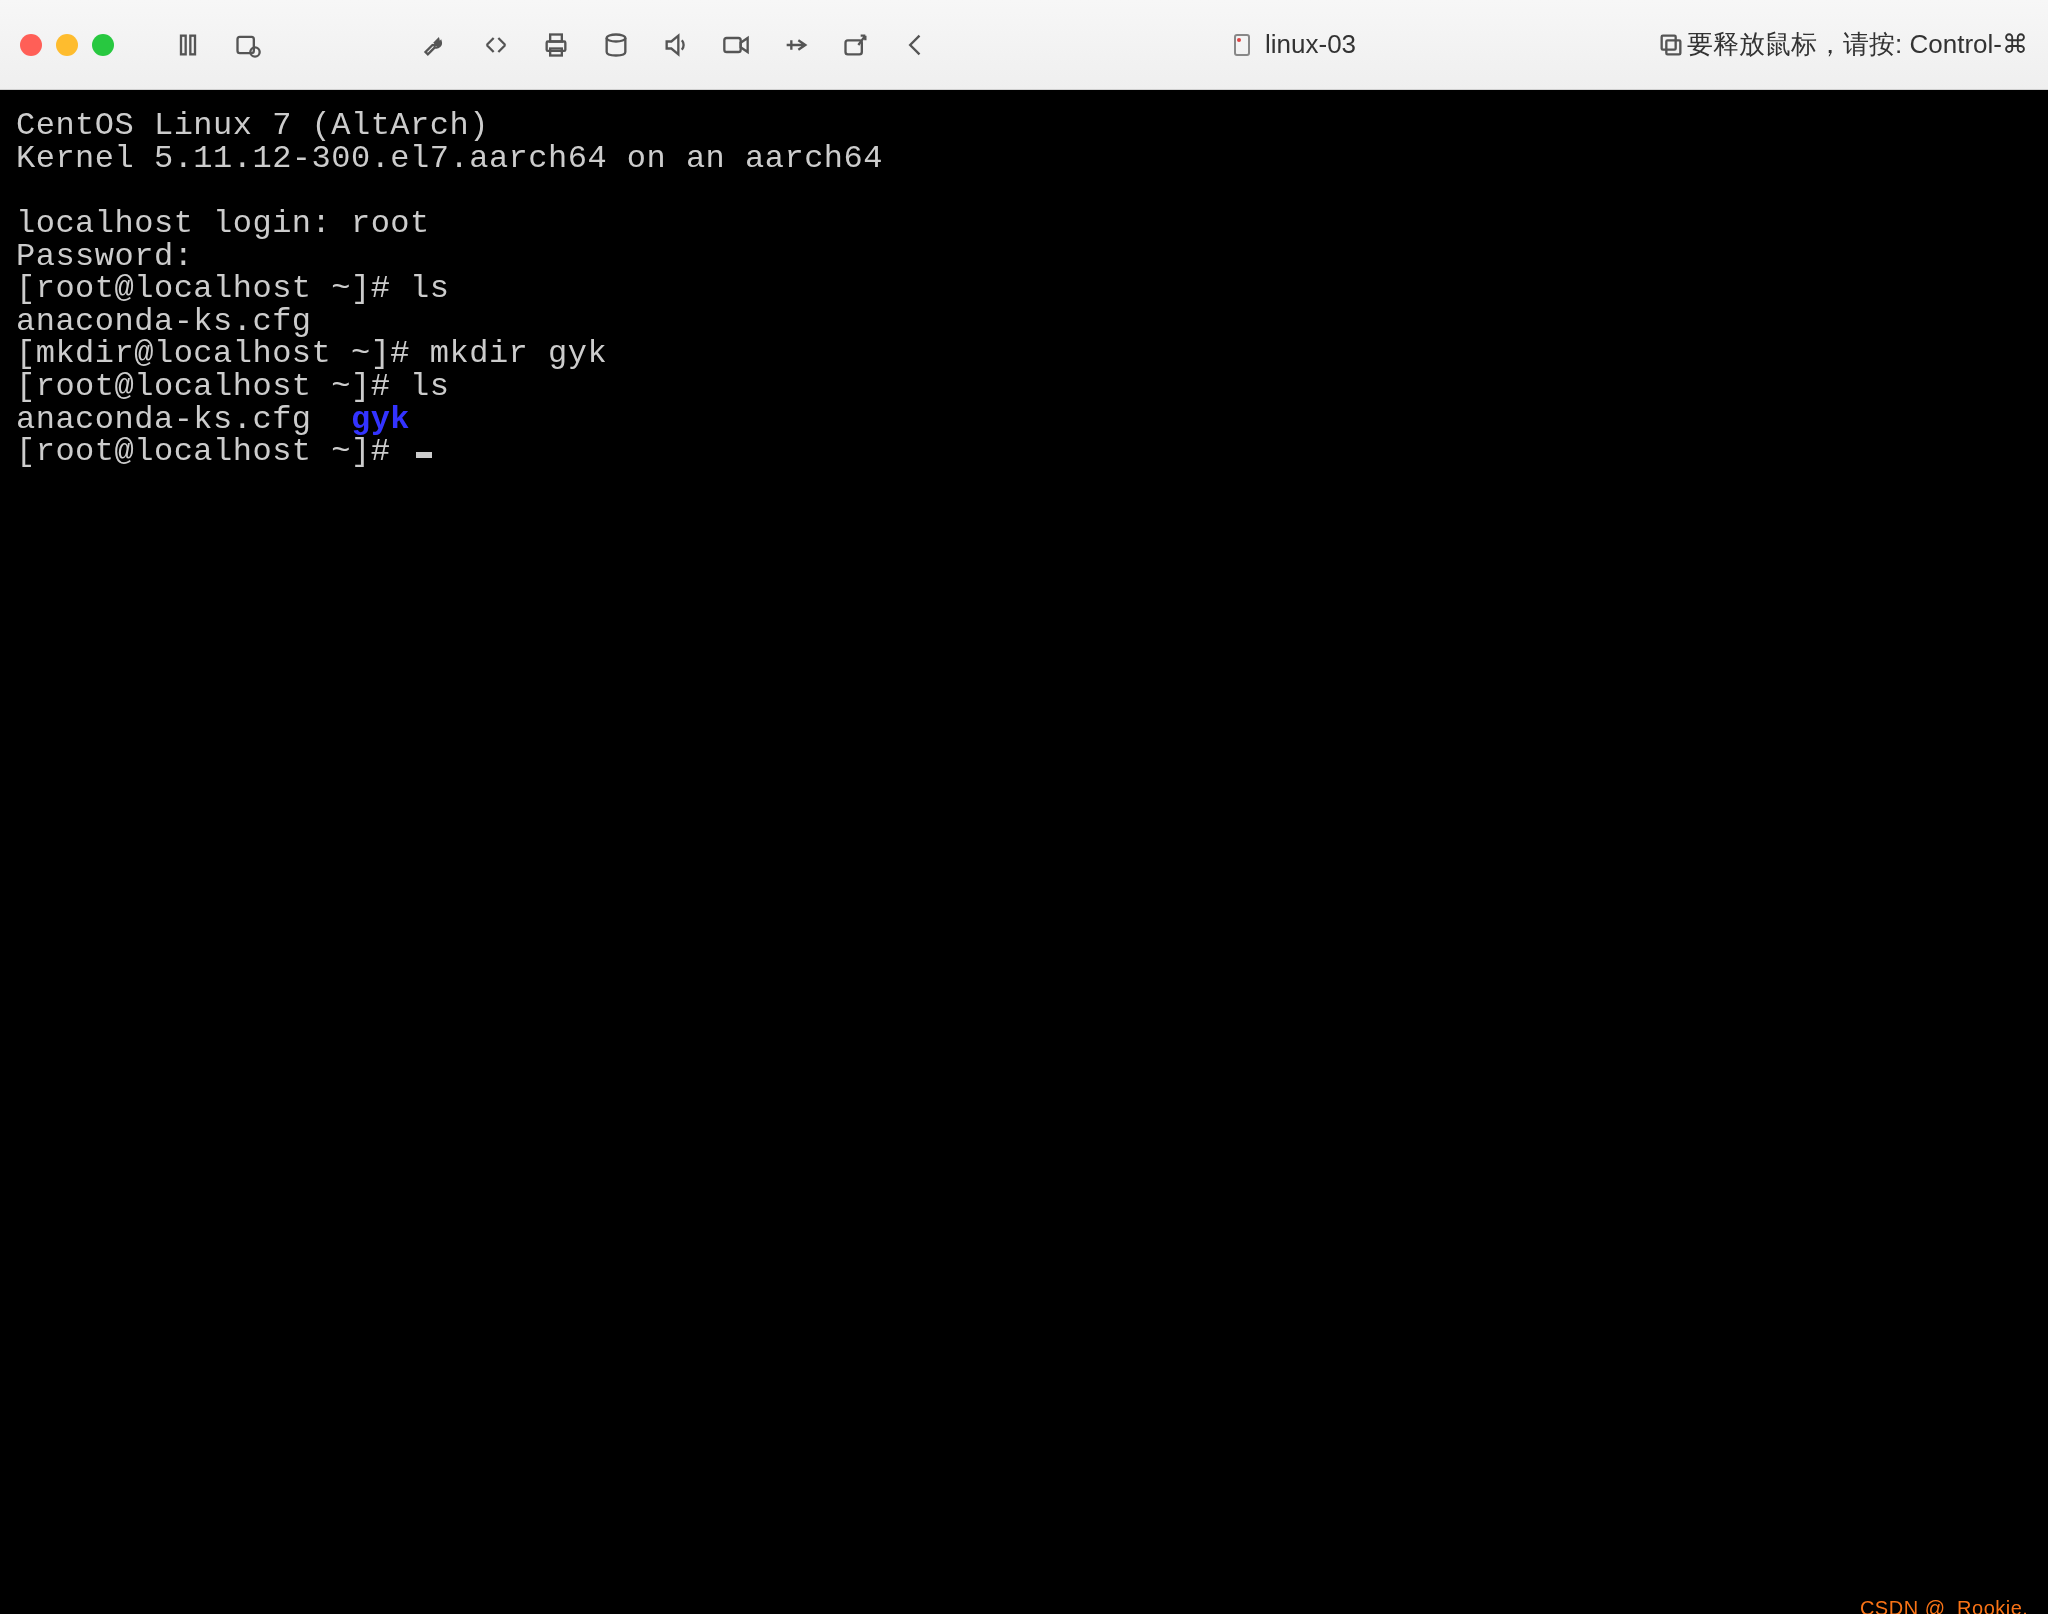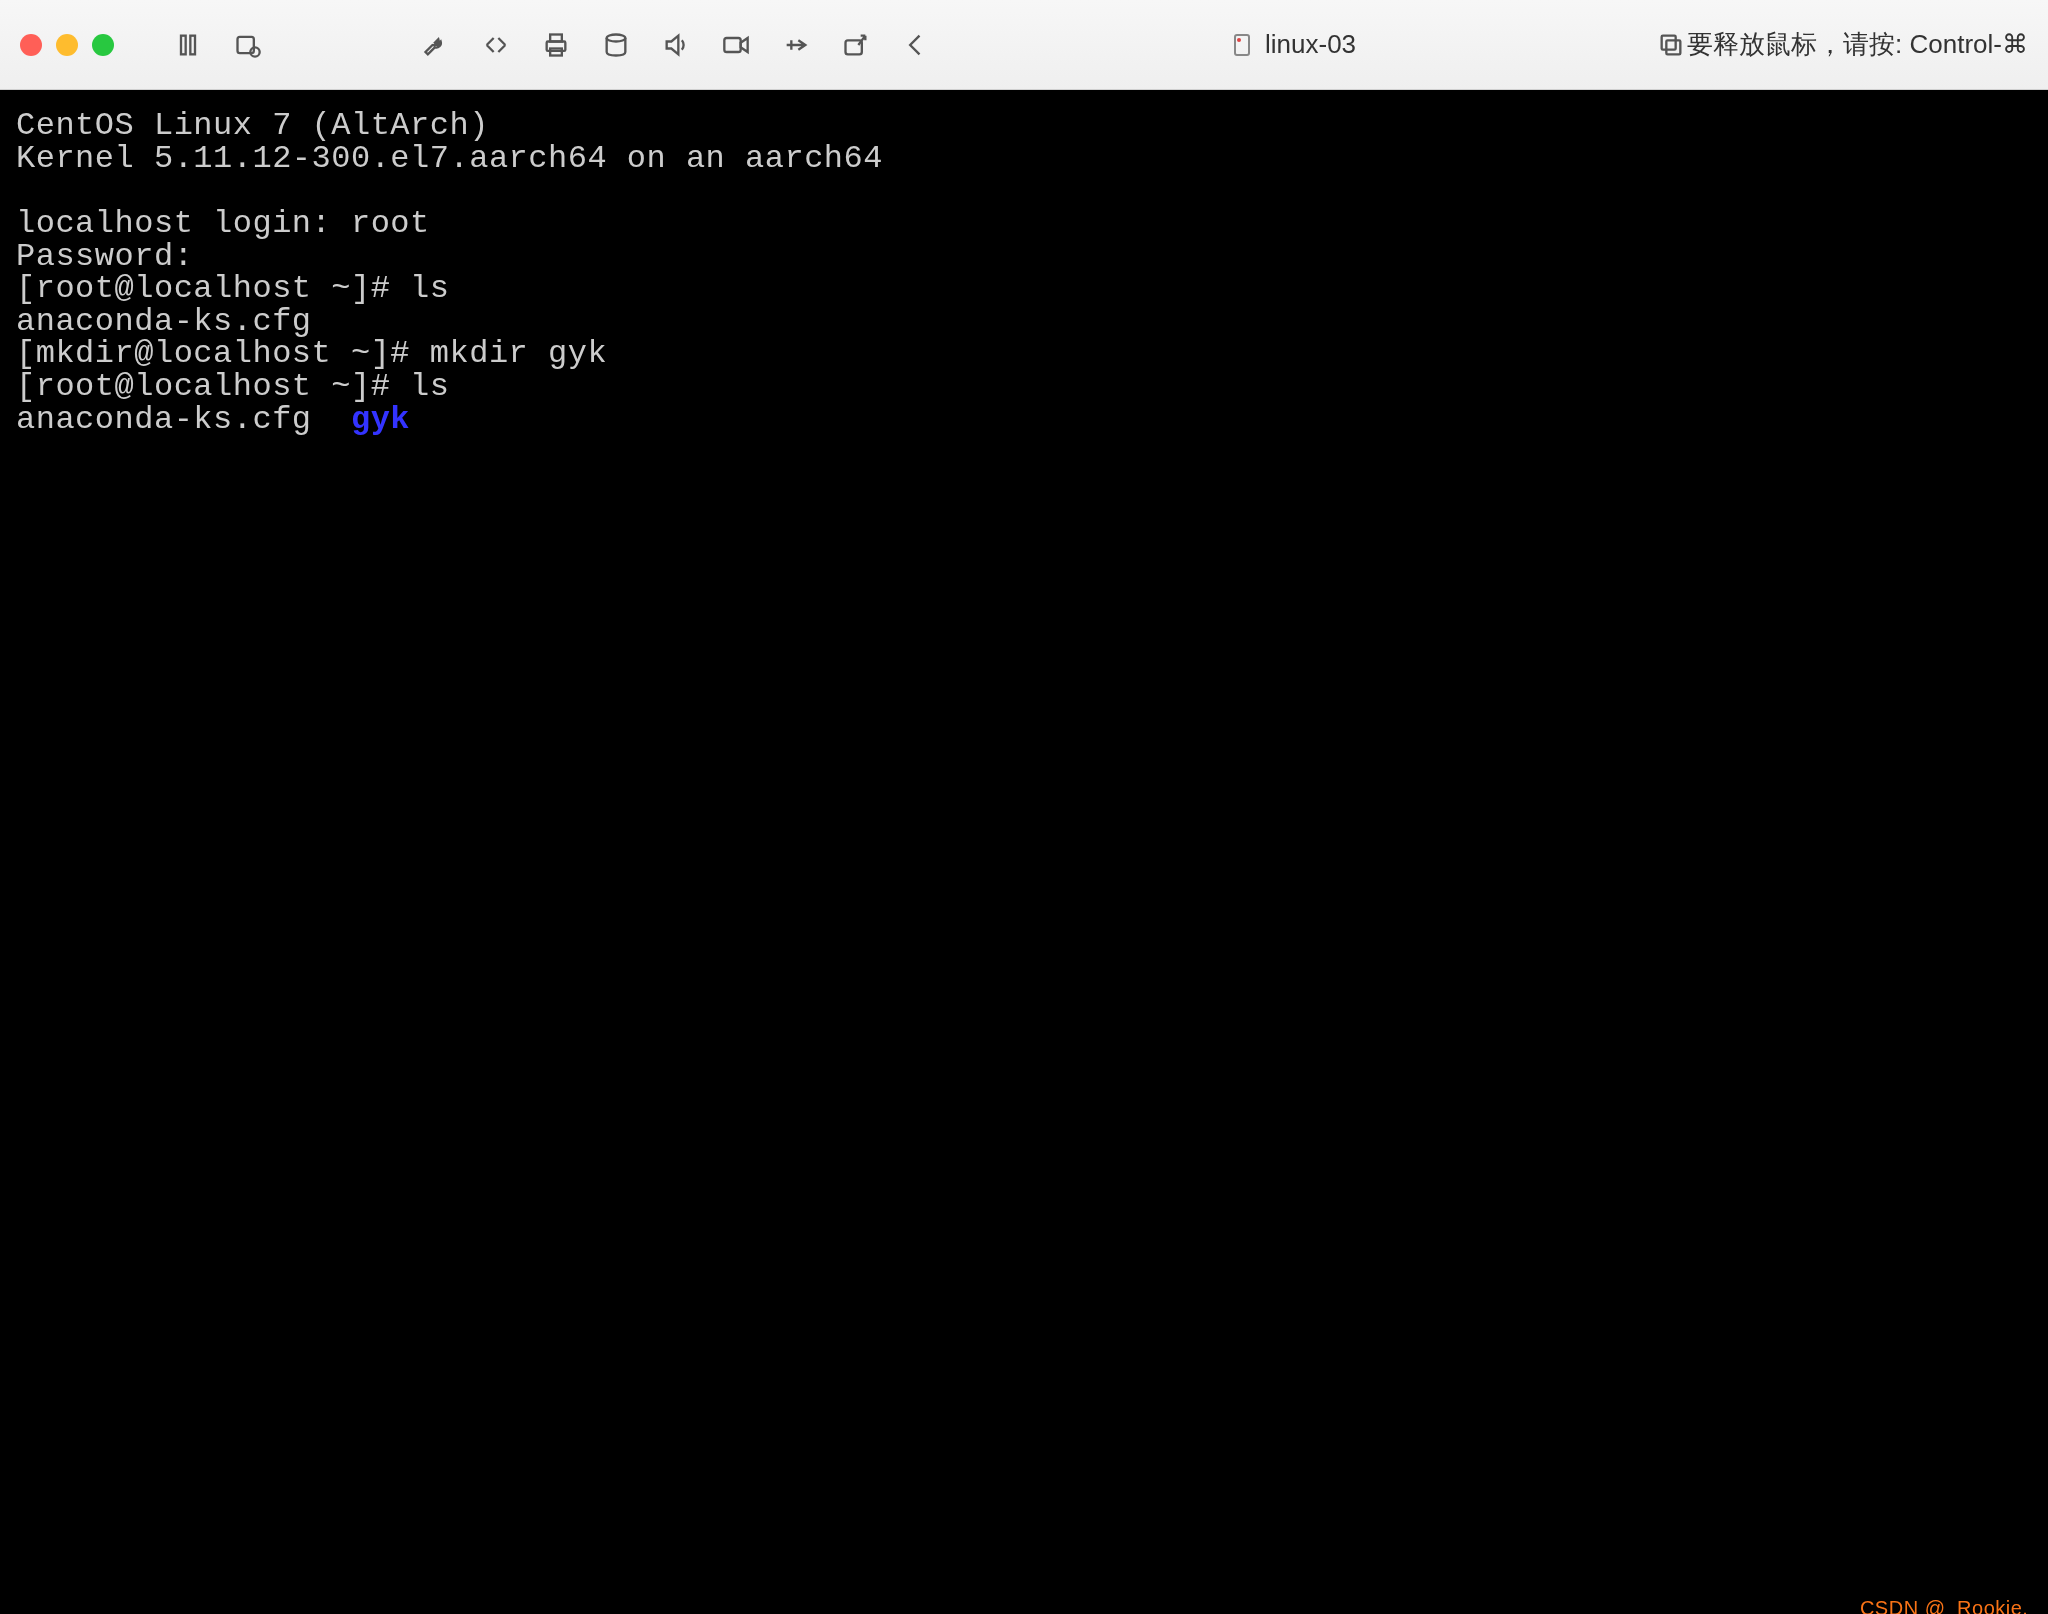--- a/index.html
+++ b/index.html
@@ -240,15 +240,16 @@
   <div class="term-line">CentOS Linux 7 (AltArch)</div>
   <div class="term-line">Kernel 5.11.12-300.el7.aarch64 on an aarch64</div>
   <div class="term-line">&nbsp;</div>
   <div class="term-line">localhost login: root</div>
   <div class="term-line">Password:</div>
   <div class="term-line">[root@localhost ~]# ls</div>
   <div class="term-line">anaconda-ks.cfg</div>
   <div class="term-line">[mkdir@localhost ~]# mkdir gyk</div>
   <div class="term-line">[root@localhost ~]# ls</div>
   <div class="term-line"><span>anaconda-ks.cfg  </span><span class="term-blue">gyk</span></div>
+  <div class="term-line"><span>[root@localhost ~]# </span><span class="cursor"></span></div>
 
   <div class="watermark">CSDN @_Rookie._</div>
 </div>
 
 </body></html>

